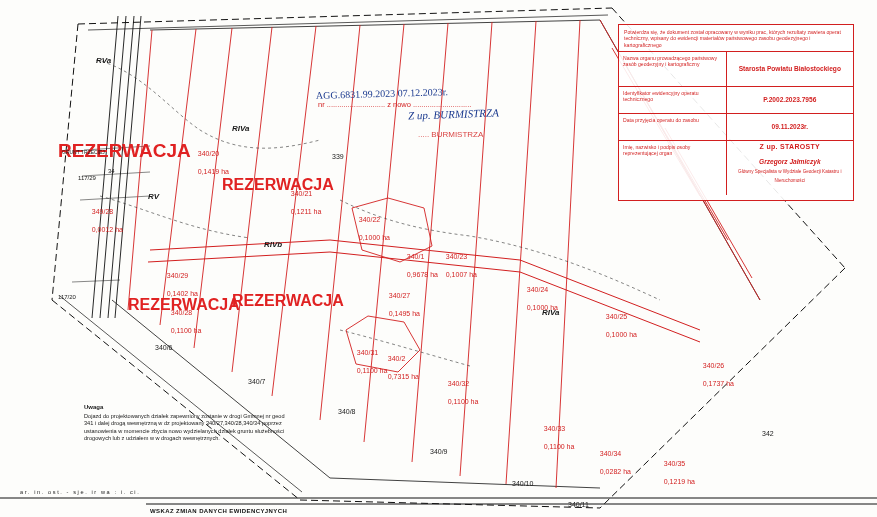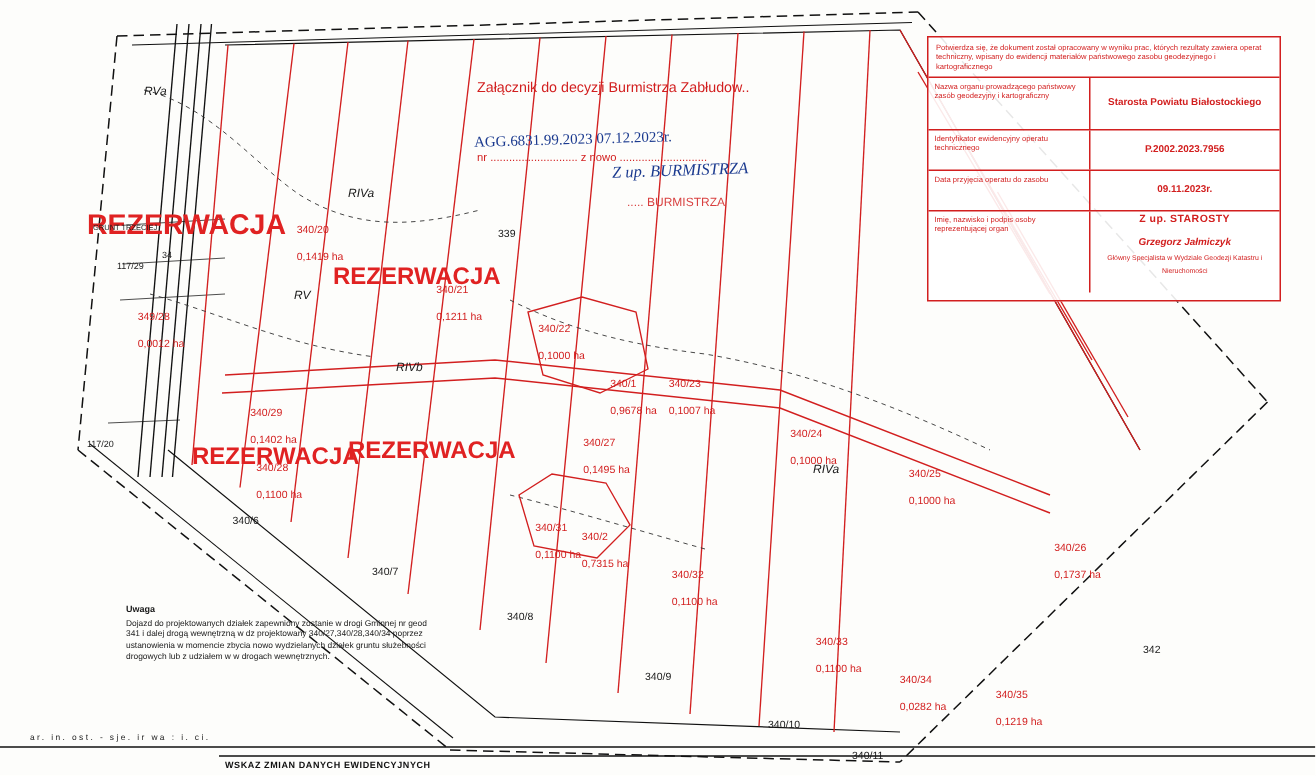--- a/index.html
+++ b/index.html
@@ -37,21 +37,21 @@
     font-family: "Liberation Sans", sans-serif;
     font-weight: bold;
     font-size: 16px;
     white-space: nowrap;
   }
   .rez.big { font-size: 19px; }
   .soil {
     position: absolute;
     color: #1a1a1a;
     font-size: 8px;
-    font-weight: normal;
+    font-weight: bold;
     font-style: italic;
     white-space: nowrap;
   }
   
   #stamp {
     position: absolute;
     left: 618px;
     top: 24px;
     width: 236px;
     height: 177px;
@@ -297,21 +297,21 @@
     </g>
   </svg>
 
   <div class="rez big" style="left:58px; top:140px;">REZERWACJA</div>
   <div class="rez" style="left:222px; top:176px;">REZERWACJA</div>
   <div class="rez" style="left:128px; top:296px;">REZERWACJA</div>
   <div class="rez" style="left:232px; top:292px;">REZERWACJA</div>
 
   <div class="soil" style="left:96px; top:56px;">RVa</div>
   <div class="soil" style="left:232px; top:124px;">RIVa</div>
-  <div class="soil" style="left:148px; top:192px;margin-left:48px;">RV</div>
+  <div class="soil" style="left:148px; top:192px;">RV</div>
   <div class="soil" style="left:264px; top:240px;">RIVb</div>
   <div class="soil" style="left:542px; top:308px;">RIVa</div>
 
   <div class="lbl" style="left:190px; top:140px;">
     <span>340/20</span><br>
     <span>0,1419 ha</span>
   </div>
   <div class="lbl" style="left:283px; top:180px;">
     <span>340/21</span><br>
     <span>0,1211 ha</span>
@@ -388,21 +388,20 @@
   <div class="lbl blk" style="left:512px; top:479px;">340/10</div>
   <div class="lbl blk" style="left:568px; top:500px;">340/11</div>
   <div class="lbl blk" style="left:332px; top:152px;">339</div>
 
   <div class="lbl blk" style="left:78px; top:174px; font-size:6px;">117/29</div>
   <div class="lbl blk" style="left:58px; top:293px; font-size:6px;">117/20</div>
   <div class="lbl blk" style="left:108px; top:167px; font-size:6px;">34</div>
   <div class="lbl blk" style="left:62px; top:148px; font-size:5px;">GRUNT TRZECIEJ</div>
   <div id="edge-right">342</div>
 
-  <div id="title-block">Załącznik do decyzji Burmistrza Zabłudow..</div>
   <div id="dec-no2">nr ............................ z nowo ............................</div>
   <div id="dec-no">AGG.6831.99.2023   07.12.2023r.</div>
   <div id="hand-sig">Z up. BURMISTRZA</div>
   <div id="hand-sig2">..... BURMISTRZA</div>
 
   <div id="stamp">
     <div class="intro">Potwierdza się, że dokument został opracowany w wyniku prac, których rezultaty zawiera operat techniczny, wpisany do ewidencji materiałów państwowego zasobu geodezyjnego i kartograficznego</div>
 
     <div class="srow">
       <div class="scell-l">Nazwa organu prowadzącego państwowy zasób geodezyjny i kartograficzny</div>

